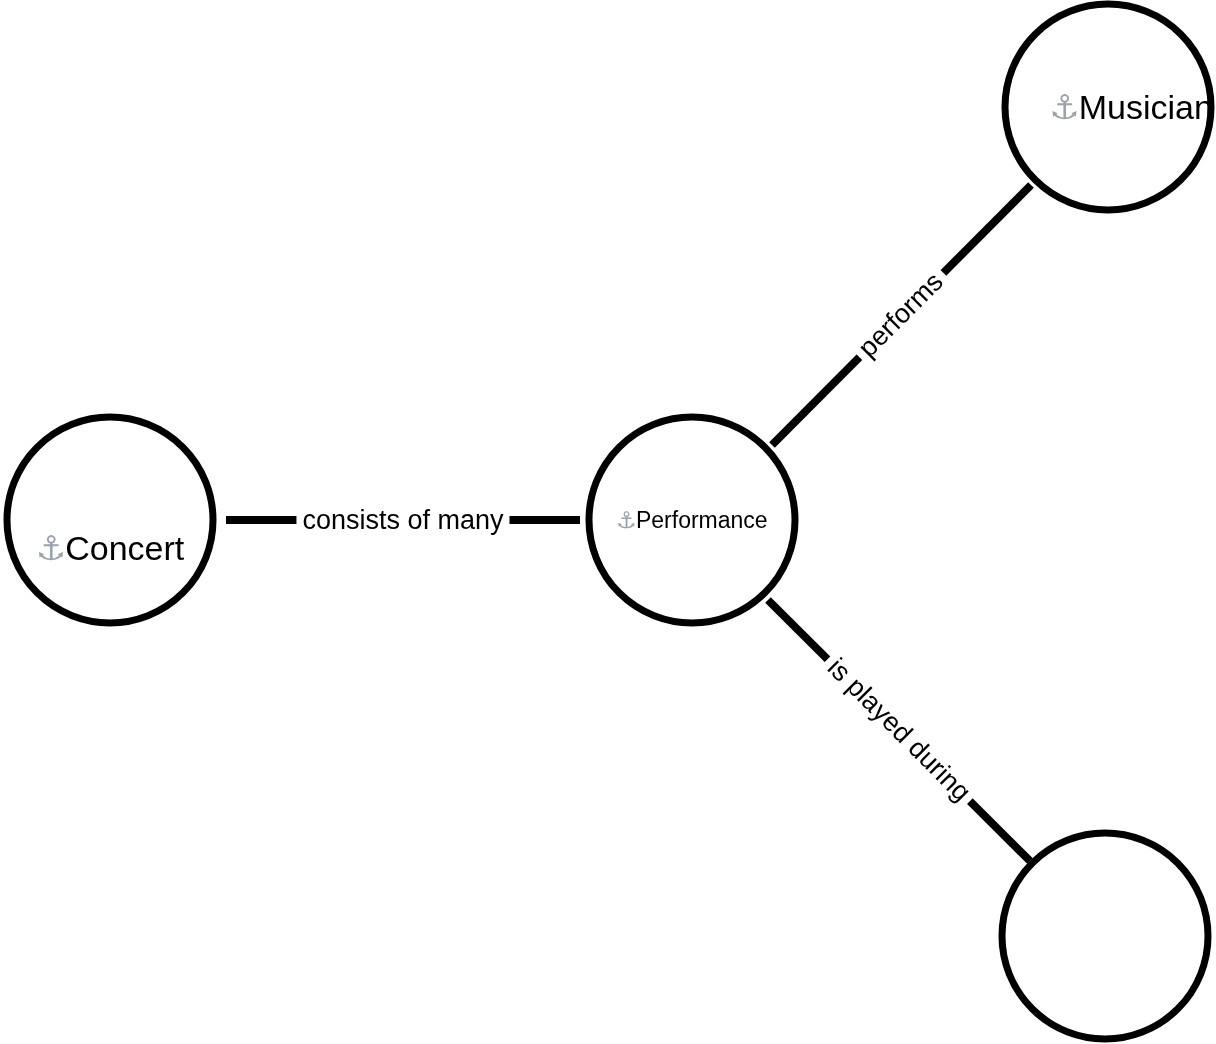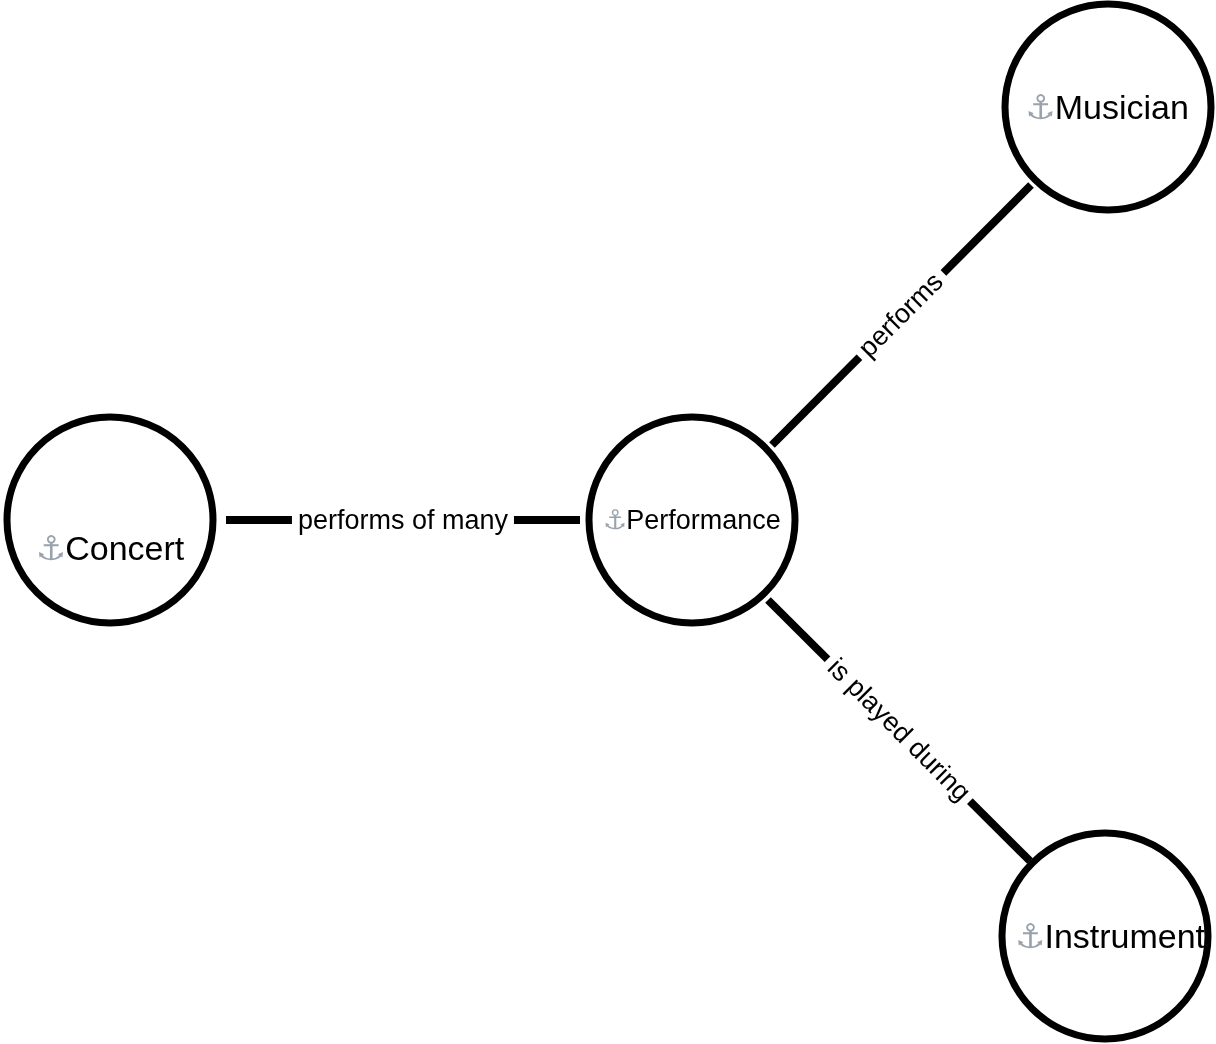--- a/index.html
+++ b/index.html
@@ -43,21 +43,21 @@
     transform: translate(-50%, -50%);
     pointer-events: none;
   }
   .node-label .anchor-icon {
     font-family: "DejaVu Sans", sans-serif;
     color: #9aa3ad;
     margin-right: 0px;
     letter-spacing: -1px;
   }
   .label-big { font-size: 34px; }
-  .label-small { font-size: 27px; }
+  .label-small { font-size: 23px; }
 
   .edge-label {
     position: absolute;
     white-space: nowrap;
     color: #000000;
     font-family: "Liberation Sans", sans-serif;
     font-size: 27px;
     line-height: 1;
     background: #ffffff;
     padding: 2px 6px;
@@ -84,27 +84,24 @@
   </svg>
 
   <div class="node-label label-big" style="left:110px; top:548px;">
     <span class="anchor-icon">⚓</span><span>Concert</span>
   </div>
 
   <div class="node-label label-small" style="left:692px; top:520px;">
     <span class="anchor-icon">⚓</span><span>Performance</span>
   </div>
 
-  <div class="node-label label-big" style="left:1107px; top:107px;text-align:right;">
+  <div class="node-label label-big" style="left:1131px; top:107px;text-align:right;">
     <span class="anchor-icon">⚓</span><span>Musician</span>
   </div>
 
-  <div class="node-label label-big" style="left:1110px; top:936px;">
-    <span class="anchor-icon">⚓</span><span>Instrument</span>
-  </div>
 
-  <div class="edge-label" style="left:403px; top:520px; transform: translate(-50%,-50%) rotate(0deg);">performs of many</div>
+  <div class="edge-label" style="left:403px; top:520px; transform: translate(-50%,-50%) rotate(0deg);">consists of many</div>
 
   <div class="edge-label" style="left:901px; top:315px; transform: translate(-50%,-50%) rotate(-45deg);">performs</div>
 
   <div class="edge-label" style="left:899px; top:730px; transform: translate(-50%,-50%) rotate(45deg);">is played during</div>
 
 </div>
 
 </body></html>

